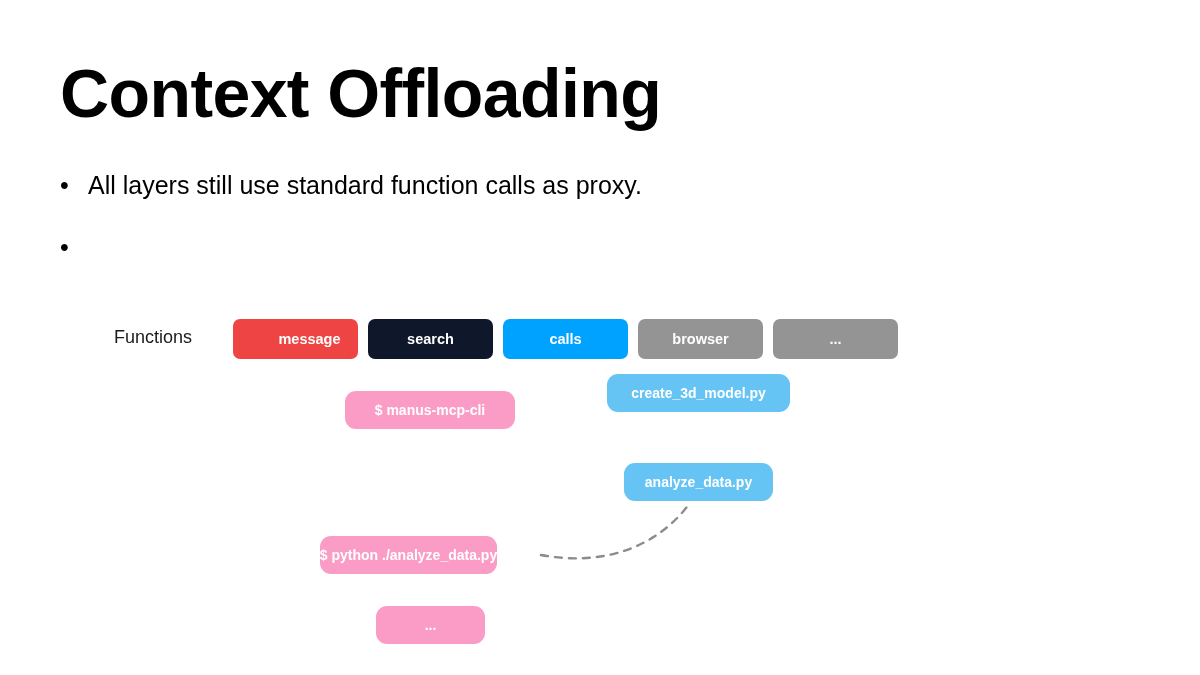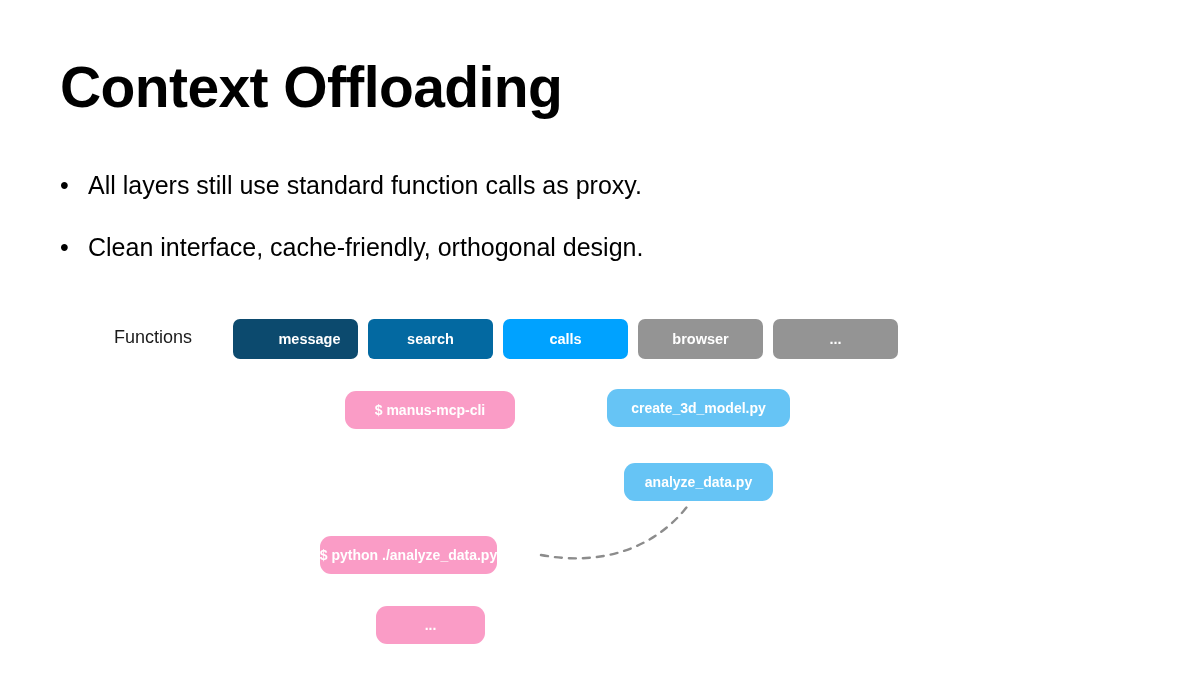--- a/index.html
+++ b/index.html
@@ -21,21 +21,21 @@
     width: 1200px;
     height: 675px;
     background: #ffffff;
   }
 
   
   #slide-title {
     position: absolute;
     left: 60px;
     top: 56px;
-    font-size: 57px;
+    font-size: 68px;
     font-weight: 800;
     letter-spacing: -0.6px;
     line-height: 1.1;
     color: #000000;
     white-space: nowrap;
   }
 
   
   #bullets {
     position: absolute;
@@ -134,41 +134,40 @@
 
   <div id="slide-title">Context Offloading</div>
 
   <div id="bullets">
     <div class="bullet-row">
       <span class="bullet-dot">•</span>
       <span class="bullet-text">All layers still use standard function calls as proxy.</span>
     </div>
     <div class="bullet-row">
       <span class="bullet-dot">•</span>
-      <span class="bullet-text">Clean interface, cache-friendly, orthogonal design.</span>
     </div>
   </div>
 
   <div id="diagram">
 
     <div id="functions-label">Functions</div>
 
     <div id="function-row">
-      <div class="fn-chip" style="background: #0c4a6e; padding-left: 28px;">message</div>
-      <div class="fn-chip" style="background: #0369a1; border-radius: 6px;">search</div>
+      <div class="fn-chip" style="background: #ef4444; padding-left: 28px;">message</div>
+      <div class="fn-chip" style="background: #0f172a;">search</div>
       <div class="fn-chip" style="background: rgb(0, 162, 255);">calls</div>
       <div class="fn-chip" style="background: rgb(148, 148, 148);">browser</div>
       <div class="fn-chip" style="background: rgb(148, 148, 148);">...</div>
     </div>
 
     <div class="cmd-chip" style="background: rgb(250, 156, 198); left: 345px; top: 91px; width: 170px;">$ manus-mcp-cli</div>
     <div class="cmd-chip" style="background: rgb(250, 156, 198); left: 320px; top: 236px; width: 177px;">$ python ./analyze_data.py</div>
     <div class="cmd-chip" style="background: rgb(250, 156, 198); left: 376px; top: 306px; width: 109px;">...</div>
 
-    <div class="cmd-chip" style="background: rgb(102, 196, 245); left: 607px; top: 89px; width: 183px;">create_3d_model.py</div>
+    <div class="cmd-chip" style="background: rgb(102, 196, 245); left: 607px; top: 74px; width: 183px;">create_3d_model.py</div>
     <div class="cmd-chip" style="background: rgb(102, 196, 245); left: 624px; top: 163px; width: 149px;">analyze_data.py</div>
 
     <svg id="connector" viewBox="0 0 1200 375">
       <path id="connector-path" fill="none" stroke-width="2.4" stroke-linecap="round" stroke-dasharray="7 7" d="M 541 255 C 600 266, 655 250, 690 203" stroke="#8C8C8C"></path>
     </svg>
 
   </div>
 </div>
 
 </body></html>

